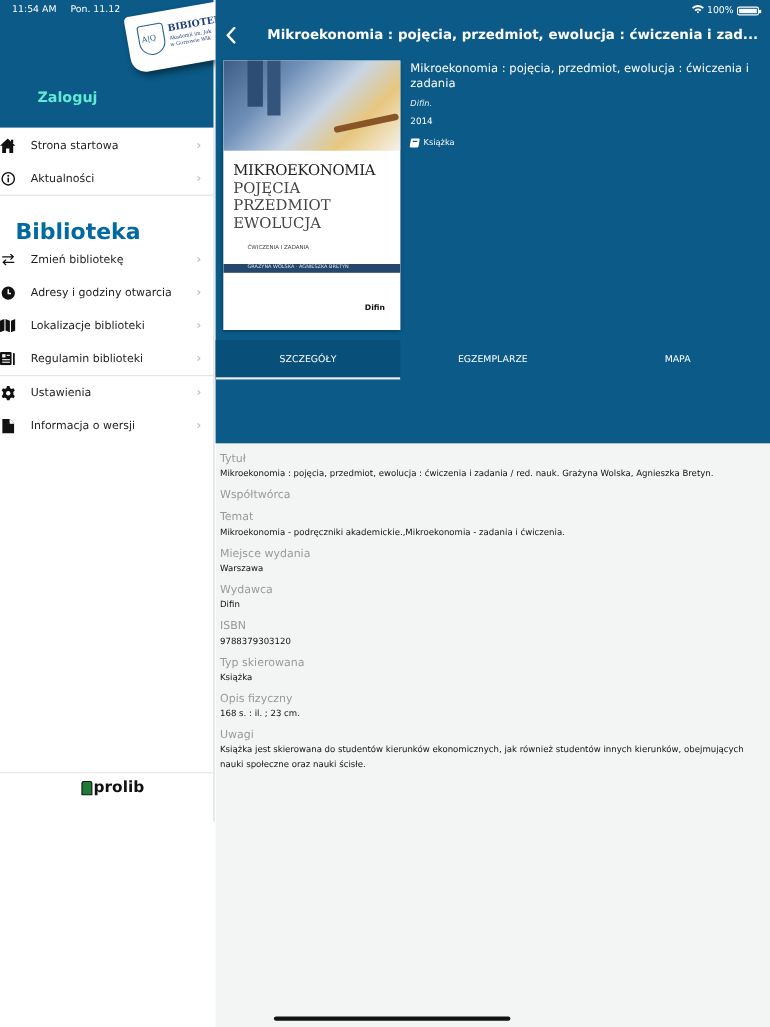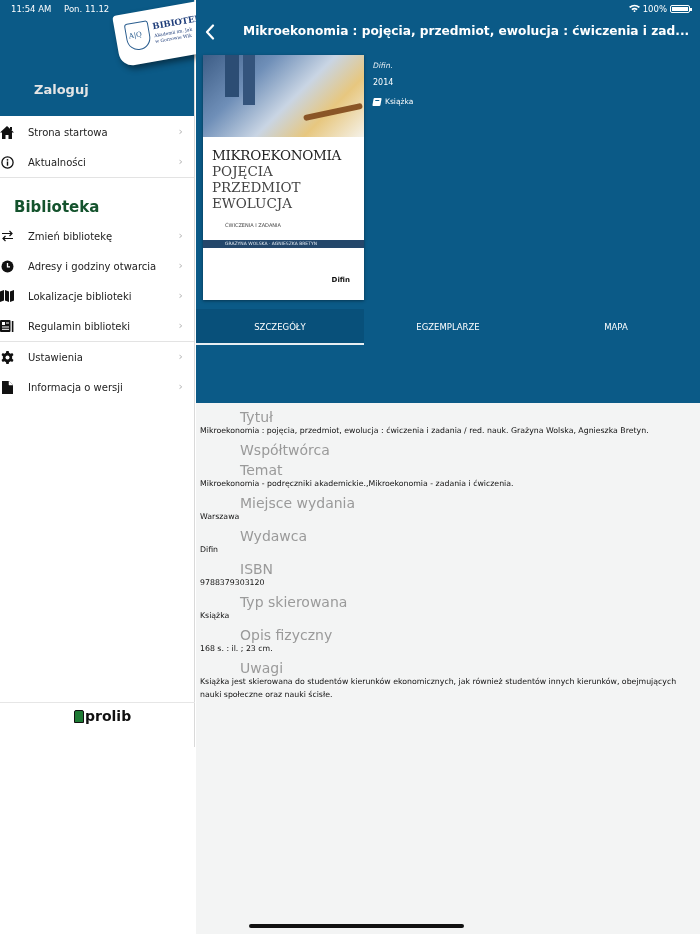--- a/index.html
+++ b/index.html
@@ -9,29 +9,29 @@
     
     .sidebar { position: absolute; left: 0; top: 0; width: 195px; height: 747px; background: #ffffff; border-right: 1px solid #d9d9d9; }
     .sidebar-header { position: relative; height: 116px; background: #0b5a87; }
     .status-left { position: absolute; left: 11px; top: 4px; font-size: 8.5px; color: #fff; }
     .status-left span + span { margin-left: 10px; }
     .logo-card { position: absolute; left: 116px; top: 8px; width: 90px; height: 52px; background: #fff; border-radius: 4px 0 0 14px; transform: rotate(-10deg); box-shadow: 2px 4px 6px rgba(0,0,0,0.45); overflow: hidden; }
     .logo-emblem { position: absolute; left: 10px; top: 10px; width: 24px; height: 28px; border: 1.5px solid #2a5d8f; border-radius: 3px 3px 12px 12px; }
     .logo-emblem::after { content: "A|Q"; position: absolute; left: 2px; top: 8px; font-size: 7px; color: #2a5d8f; font-family: "DejaVu Serif", serif; }
     .logo-text { position: absolute; left: 38px; top: 12px; font-family: "DejaVu Serif", serif; font-weight: bold; font-size: 8.5px; color: #1e3d7a; white-space: nowrap; }
     .logo-sub { position: absolute; left: 38px; top: 24px; font-family: "DejaVu Serif", serif; font-size: 4.5px; color: #1e3d7a; line-height: 6px; white-space: nowrap; }
-    .login-link { position: absolute; left: 34px; top: 82px; font-size: 13px; color: #e5e5e5; font-weight: bold; }
+    .login-link { position: absolute; left: 34px; top: 82px; font-size: 13px; color: #5eead4; font-weight: bold; }
 
     .menu-item { position: relative; height: 30px; display: flex; align-items: center; cursor: pointer; }
     .menu-item .ico { width: 14px; height: 14px; display: flex; align-items: center; justify-content: center; margin-right: 14px; color: #111; }
     .menu-item .lbl { font-size: 10px; color: #222; }
     .menu-item .chev { position: absolute; right: 11px; top: 8px; color: #b8b8b8; font-size: 11px; }
     .menu-group-top { padding-top: 1px; }
     .divider { height: 1px; background: #e3e3e3; }
-    .section-title { font-size: 15px; font-weight: bold; color: #14532d; padding: 20px 0 0 14px; height: 43px; }
+    .section-title { font-size: 20px; font-weight: bold; color: #0369a1; padding: 20px 0 0 14px; height: 43px; }
 
     .sidebar-footer { position: absolute; left: 0; bottom: 0; width: 195px; height: 45px; border-top: 1px solid #e6e6e6; }
     .prolib { position: absolute; left: 74px; top: 6px; display: flex; align-items: flex-end; }
     .prolib-mark { width: 10px; height: 13px; background: #1e7a34; border: 1.5px solid #111; border-radius: 2px 2px 0 0; margin-right: 1px; }
     .prolib-text { font-size: 14px; font-weight: bold; color: #111; line-height: 14px; }
 
     
     .main { position: absolute; left: 196px; top: 0; width: 504px; height: 934px; background: #f3f4f4; }
     .main-header { position: relative; height: 403px; background: #0b5a87; }
     .status-right { position: absolute; right: 10px; top: 4px; font-size: 8.5px; color: #fff; display: flex; align-items: center; gap: 3px; }
@@ -60,21 +60,21 @@
     .book-ico { width: 8px; height: 8px; background: #fff; border-radius: 1px; transform: skewX(-10deg); position: relative; }
     .book-ico::after { content: ""; position: absolute; left: 2px; top: 2px; width: 4px; height: 1px; background: #0b5a87; }
 
     .tabs { position: absolute; left: 0; top: 309px; width: 504px; height: 36px; display: flex; }
     .tab { flex: 1; display: flex; align-items: center; justify-content: center; font-size: 8.5px; color: #fff; cursor: pointer; position: relative; background: #0b5a87; }
     .tab.active { background: #08507a; }
     .tab.active::after { content: ""; position: absolute; left: 0; right: 0; bottom: 0; height: 2px; background: #e8eef2; }
 
     .details { padding: 8px 4px 0 4px; }
     .field { margin-bottom: 7px; }
-    .field-label { font-size: 14px; color: #9a9a9a; line-height: 13px; margin-left: 40px; }
+    .field-label { font-size: 10px; color: #9a9a9a; line-height: 13px; }
     .field-value { font-size: 7.8px; color: #111; line-height: 13px; }
 
     .home-indicator { position: absolute; left: 53px; bottom: 6px; width: 215px; height: 4px; background: #111; border-radius: 2px; }
   </style>
 </head>
 <body>
 
 <aside class="sidebar">
   <div class="sidebar-header">
     <div class="status-left">
@@ -231,20 +231,21 @@
         <div>POJĘCIA</div>
         <div>PRZEDMIOT</div>
         <div>EWOLUCJA</div>
       </div>
       <div class="cover-t3">ĆWICZENIA I ZADANIA</div>
       <div class="cover-authors">GRAŻYNA WOLSKA · AGNIESZKA BRETYN</div>
       <div class="cover-pub">Difin</div>
     </div>
 
     <div class="book-info">
+      <div class="book-title">Mikroekonomia : pojęcia, przedmiot, ewolucja : ćwiczenia i zadania</div>
       <div class="book-publisher">Difin.</div>
       <div class="book-year">2014</div>
       <div class="book-type">
         <span class="book-ico"></span>
         <span>Książka</span>
       </div>
     </div>
 
     <div class="tabs">
       <div class="tab active">SZCZEGÓŁY</div>

